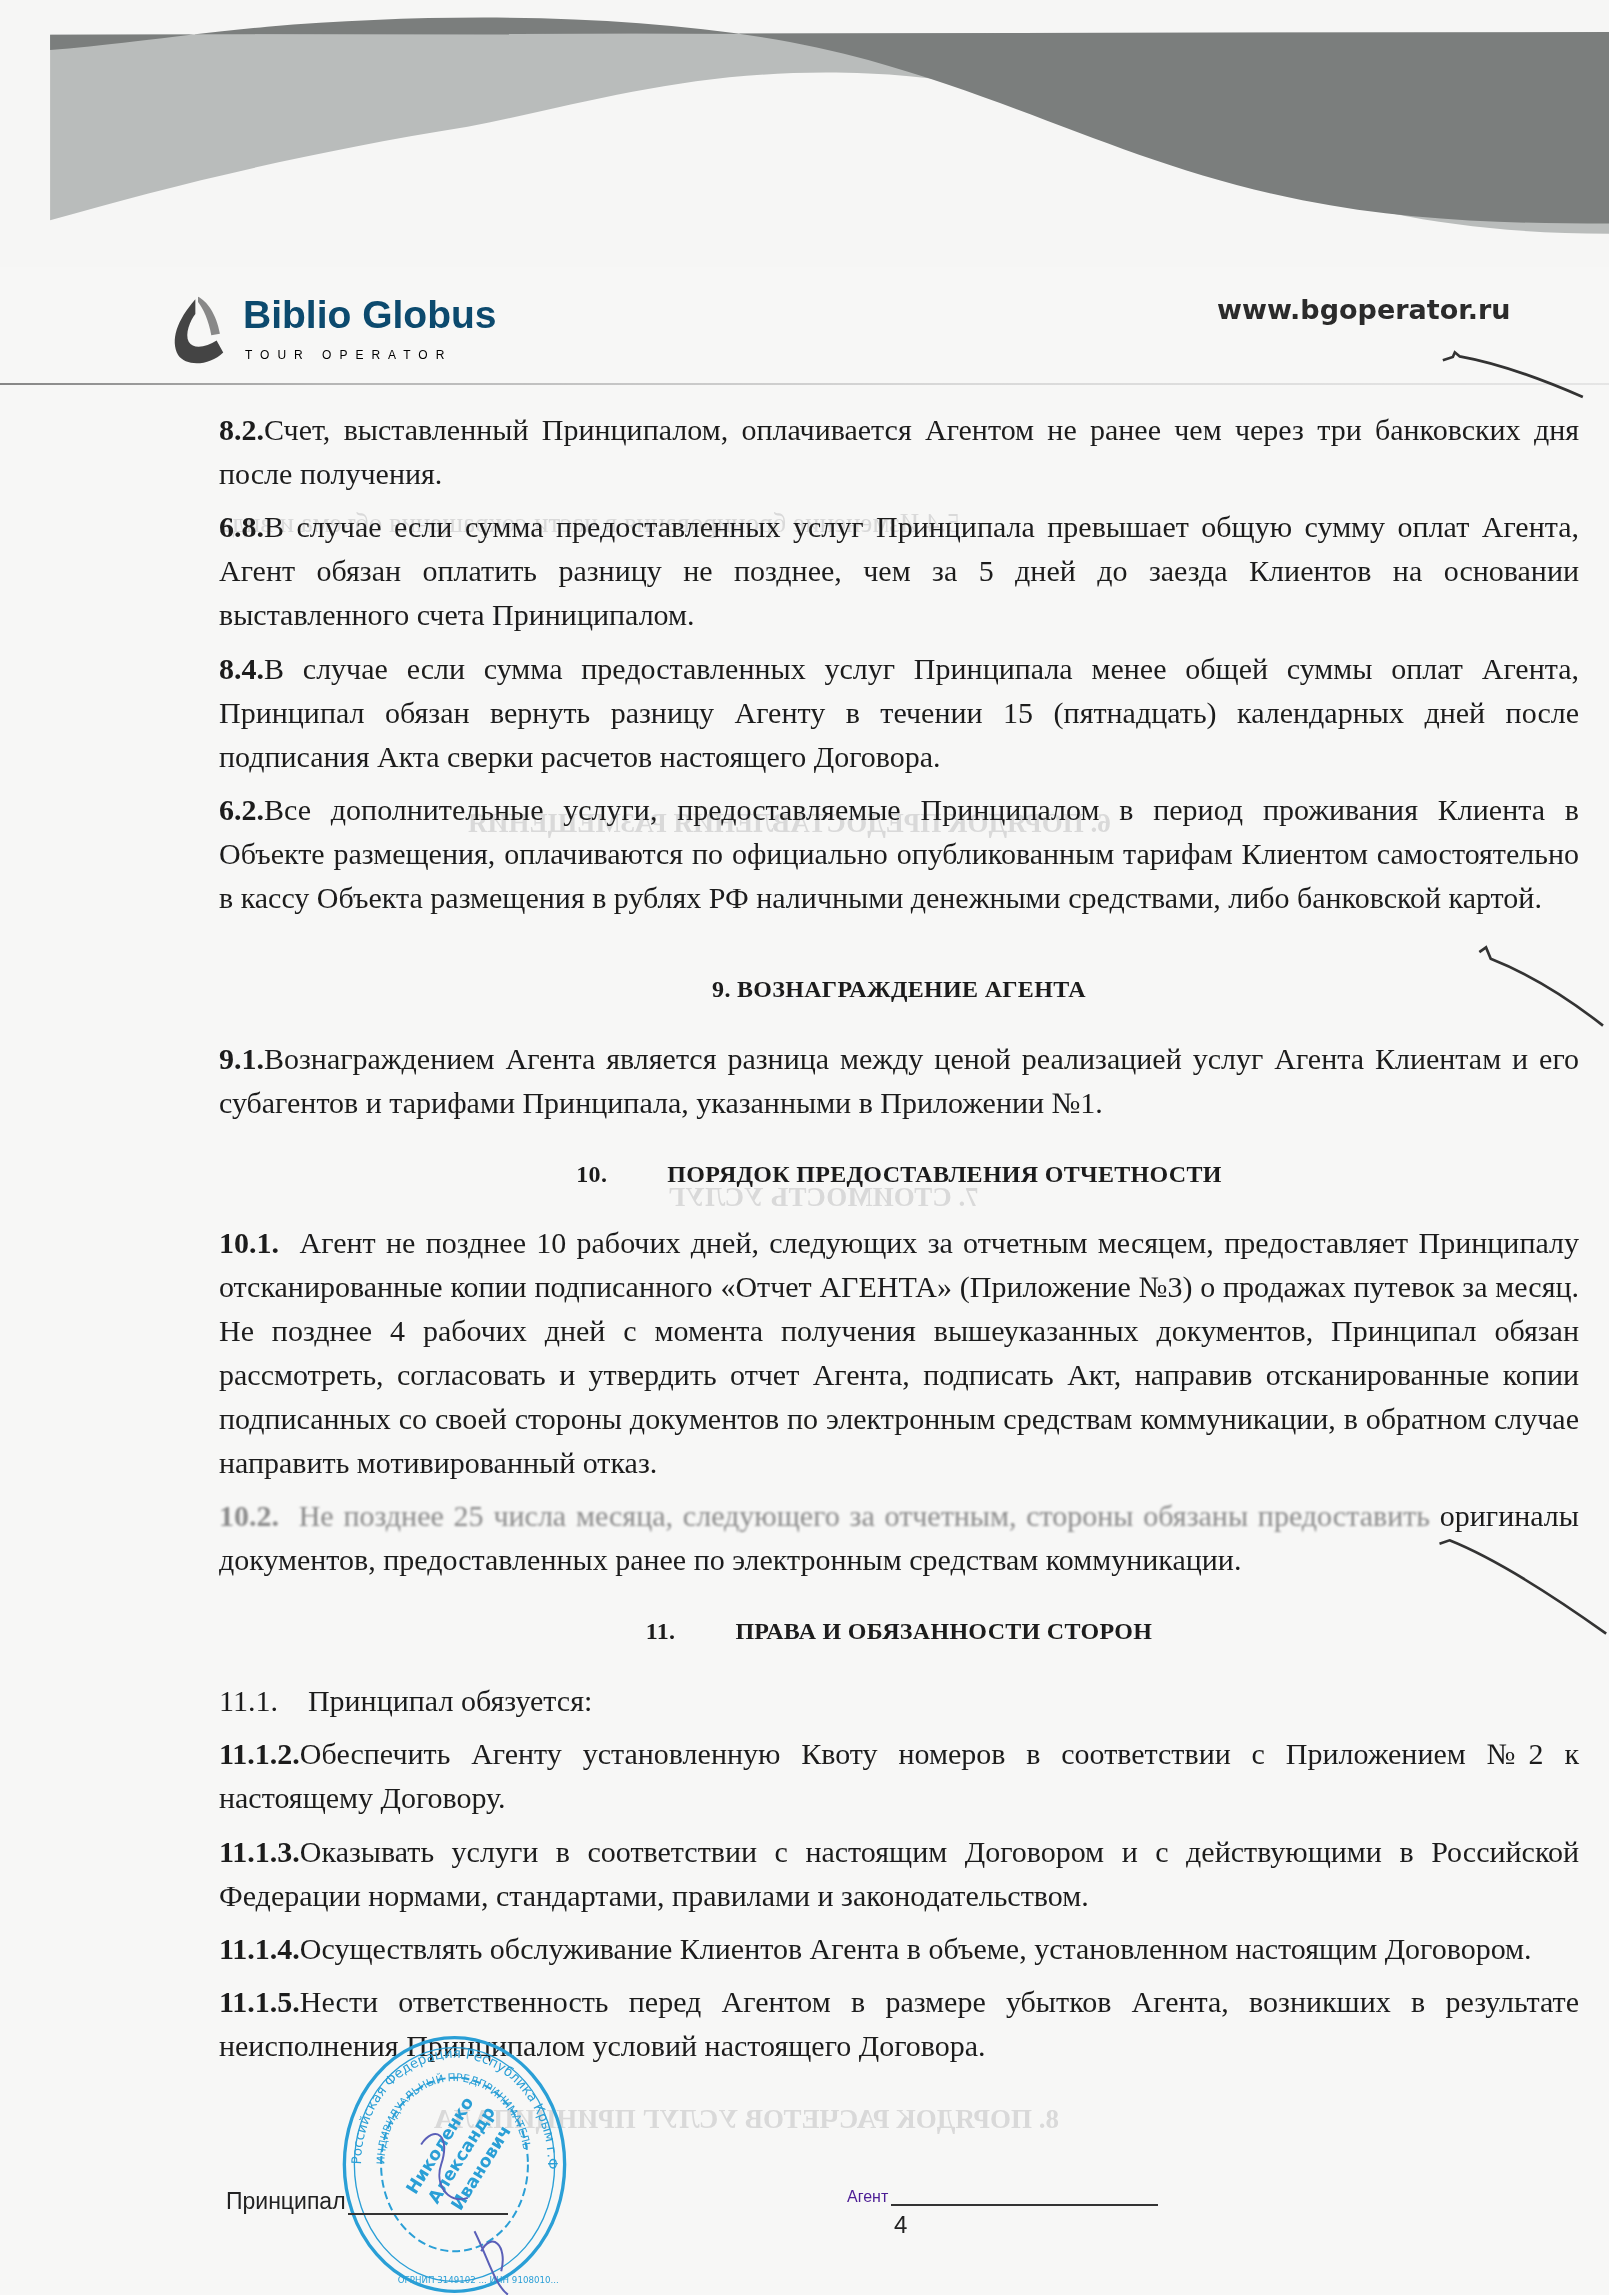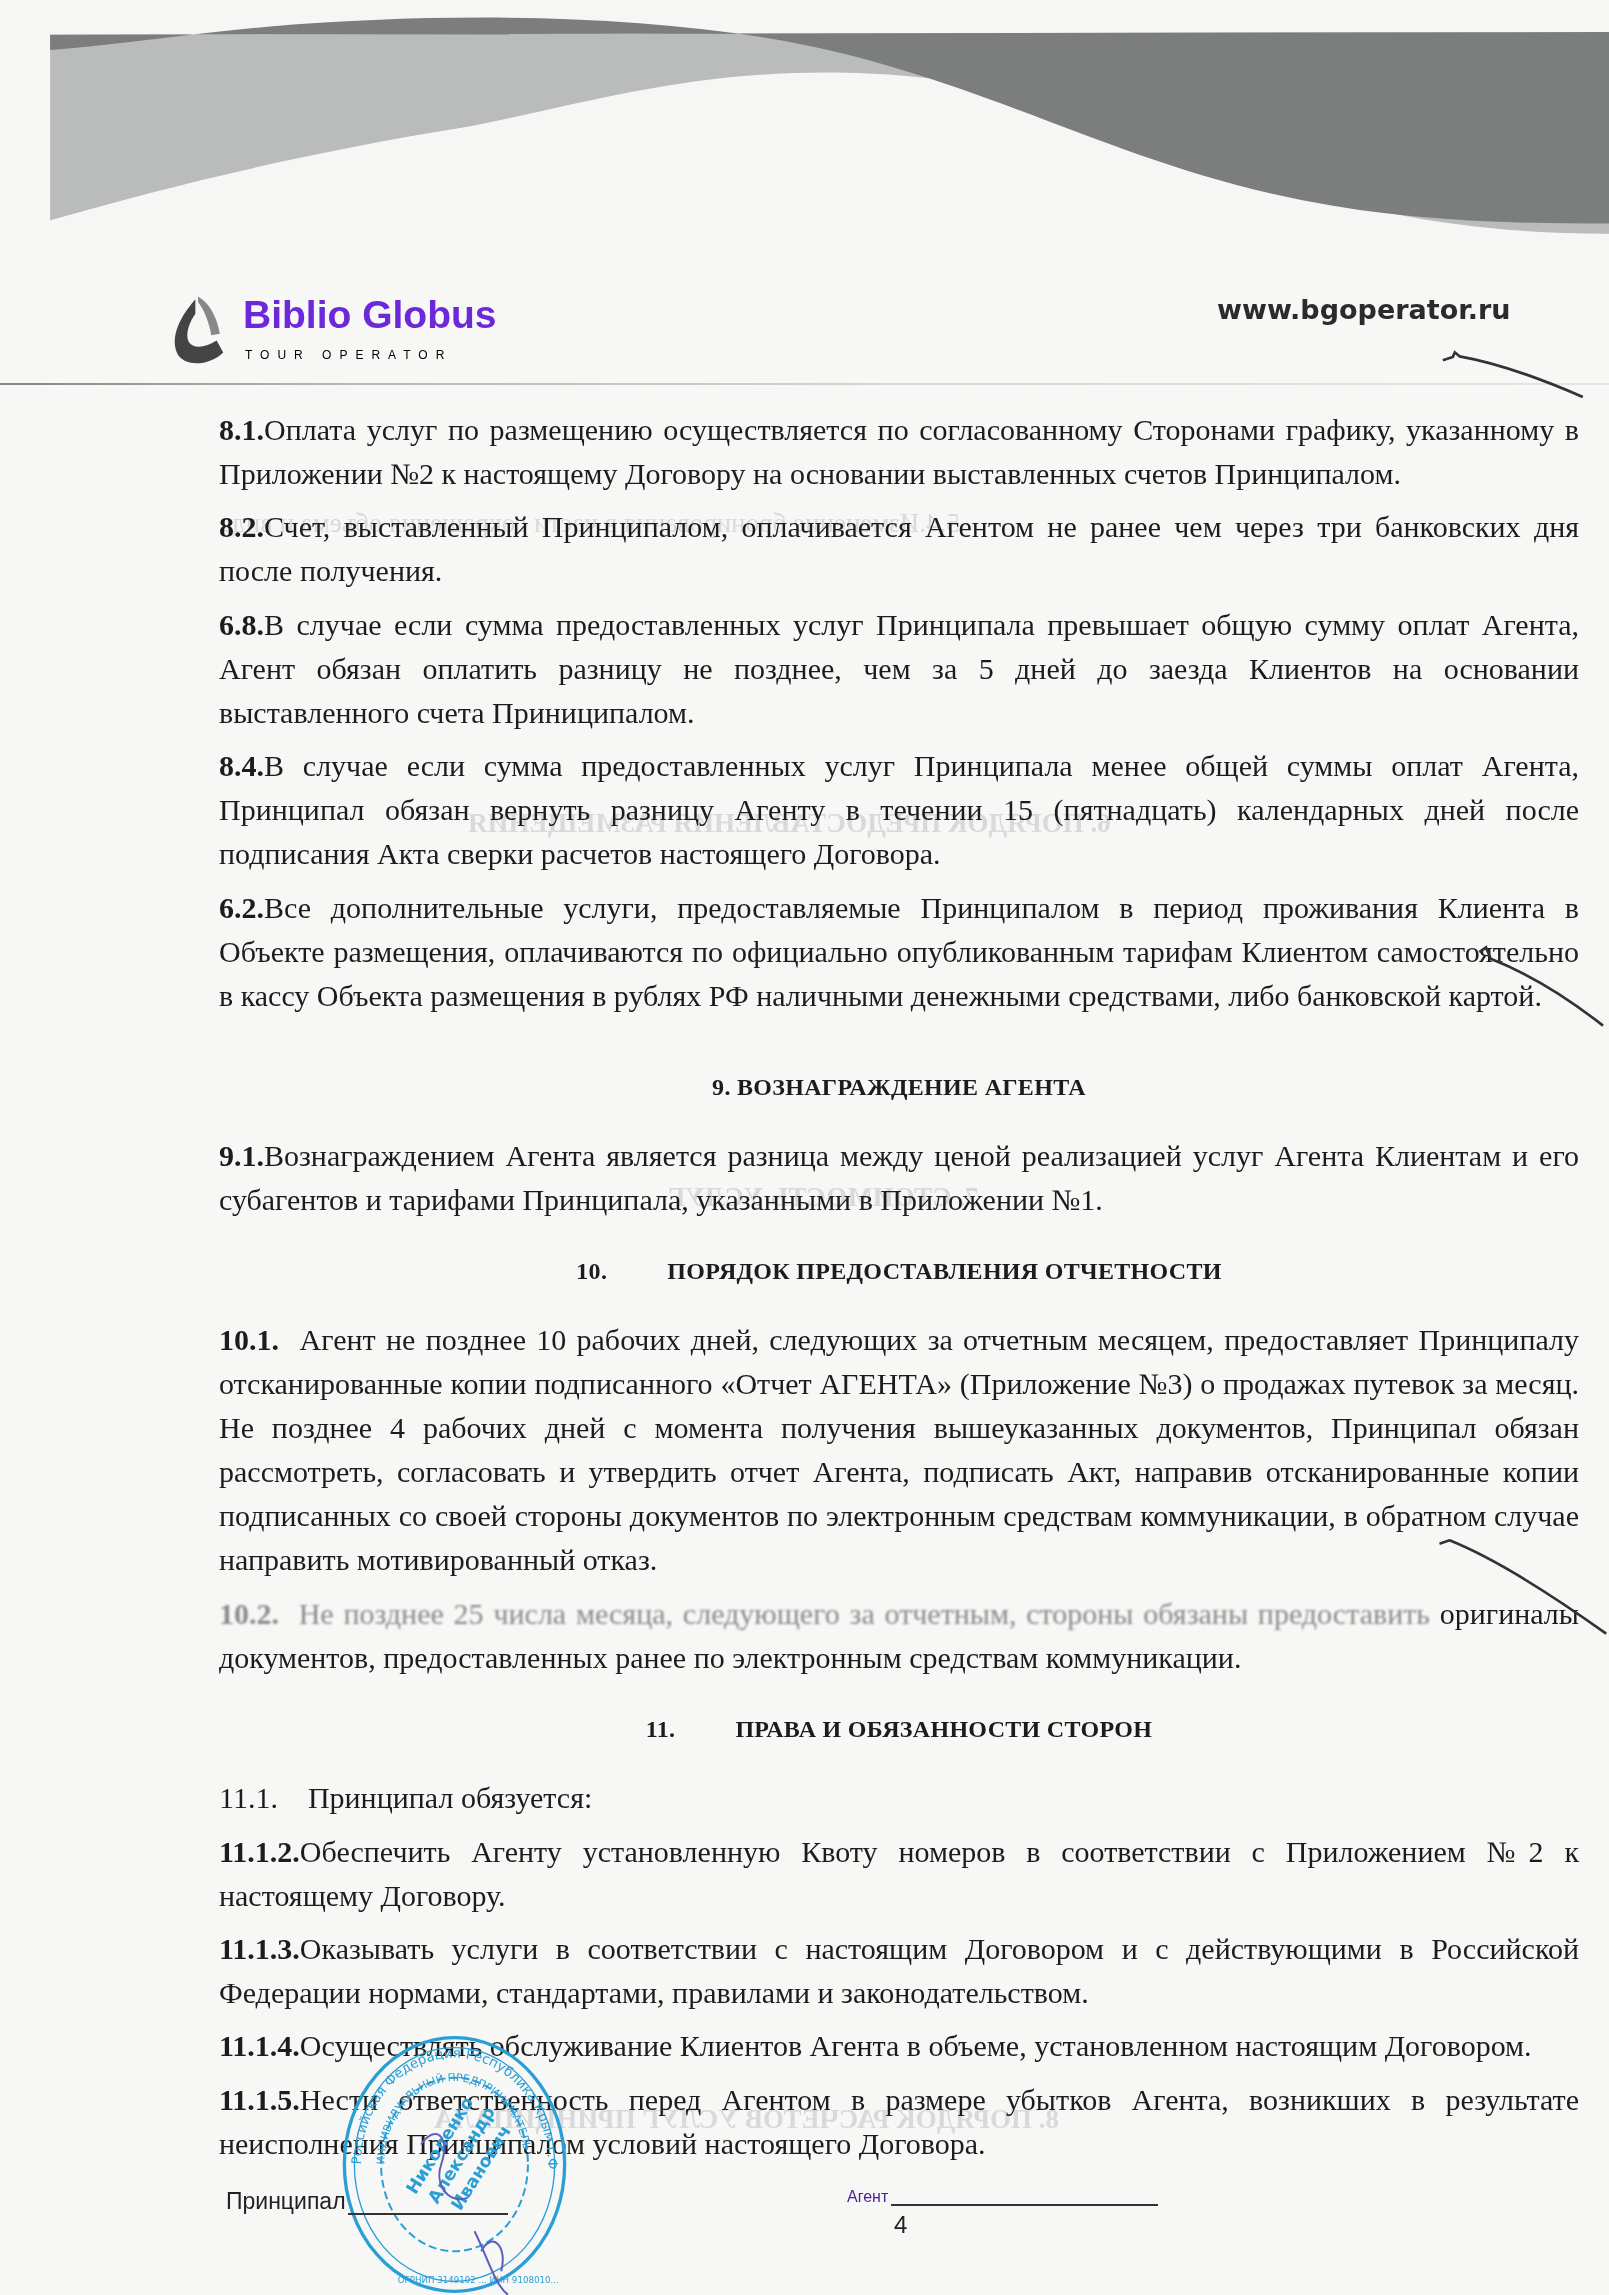--- a/index.html
+++ b/index.html
@@ -13,21 +13,21 @@
 
   
   .banner { position: absolute; left: 0; top: 0; width: 1609px; height: 267px; }
 
   
   .logo { position: absolute; left: 170px; top: 281px; width: 401px; height: 107px; }
   .logo-mark { position: absolute; left: 0; top: 13.4px; width: 60px; height: 73px; }
   .logo-name {
     position: absolute; left: 73px; top: 12px;
     font-family: "Liberation Sans", "DejaVu Sans", sans-serif;
-    font-weight: bold; font-size: 39px; color: #6d28d9; letter-spacing: 0px;
+    font-weight: bold; font-size: 39px; color: #0c4a6e; letter-spacing: 0px;
   }
   .logo-sub {
     position: absolute; left: 75px; top: 67px;
     font-family: "Liberation Sans", "DejaVu Sans", sans-serif;
     font-size: 12px; letter-spacing: 8px; color: #000000;
   }
   .site-url {
     position: absolute; left: 1217px; top: 294px;
     font-family: "DejaVu Sans", "Liberation Sans", sans-serif;
     font-size: 27px; color: #2b2b2b; font-weight: bold;
@@ -99,21 +99,20 @@
   <div class="site-url">www.bgoperator.ru</div>
   <div class="header-rule"></div>
 
   <div class="ghost" style="left:220px; top:508px;">5.4.Изменение бронирования в части сокращения объема и вида</div>
   <div class="ghost" style="left:468px; top:808px; font-weight:bold;">6. ПОРЯДОК ПРЕДОСТАВЛЕНИЯ РАЗМЕЩЕНИЯ</div>
   <div class="ghost" style="left:668px; top:1182px; font-weight:bold;">7. СТОИМОСТЬ УСЛУГ</div>
   <div class="ghost" style="left:434px; top:2104px; font-weight:bold;">8. ПОРЯДОК РАСЧЕТОВ УСЛУГ ПРИНЦИПАЛА</div>
 
   <div class="content">
 
-    <p class="para"><span class="num">8.1.</span><span>Оплата услуг по размещению осуществляется по согласованному Сторонами графику, указанному в Приложении №2 к настоящему Договору на основании выставленных счетов Принципалом.</span></p>
     <p class="para"><span class="num">8.2.</span><span>Счет, выставленный Принципалом, оплачивается Агентом не ранее чем через три банковских дня после получения.</span></p>
     <p class="para"><span class="num">6.8.</span><span>В случае если сумма предоставленных услуг Принципала превышает общую сумму оплат Агента, Агент обязан оплатить разницу не позднее, чем за 5 дней до заезда Клиентов на основании выставленного счета Приниципалом.</span></p>
     <p class="para"><span class="num">8.4.</span><span>В случае если сумма предоставленных услуг Принципала менее общей суммы оплат Агента, Принципал обязан вернуть разницу Агенту в течении 15 (пятнадцать) календарных дней после подписания Акта сверки расчетов настоящего Договора.</span></p>
     <p class="para"><span class="num">6.2.</span><span>Все дополнительные услуги, предоставляемые Принципалом в период проживания Клиента в Объекте размещения, оплачиваются по официально опубликованным тарифам Клиентом самостоятельно в кассу Объекта размещения в рублях РФ наличными денежными средствами, либо банковской картой.</span></p>
 
     <div class="section-title" style="margin-top:47px;"><span>9.</span> <span>ВОЗНАГРАЖДЕНИЕ АГЕНТА</span></div>
     <p class="para"><span class="num">9.1.</span><span>Вознаграждением Агента является разница между ценой реализацией услуг Агента Клиентам и его субагентов и тарифами Принципала, указанными в Приложении №1.</span></p>
 
     <div class="section-title"><span class="sn">10.</span><span>ПОРЯДОК ПРЕДОСТАВЛЕНИЯ ОТЧЕТНОСТИ</span></div>
     <p class="para"><span class="num">10.1.</span>&nbsp; <span>Агент не позднее 10 рабочих дней, следующих за отчетным месяцем, предоставляет Принципалу отсканированные копии подписанного «Отчет АГЕНТА» (Приложение №3) о продажах путевок за месяц. Не позднее 4 рабочих дней с момента получения вышеуказанных документов, Принципал обязан рассмотреть, согласовать и утвердить отчет Агента, подписать Акт, направив отсканированные копии подписанных со своей стороны документов по электронным средствам коммуникации, в обратном случае направить мотивированный отказ.</span></p>

